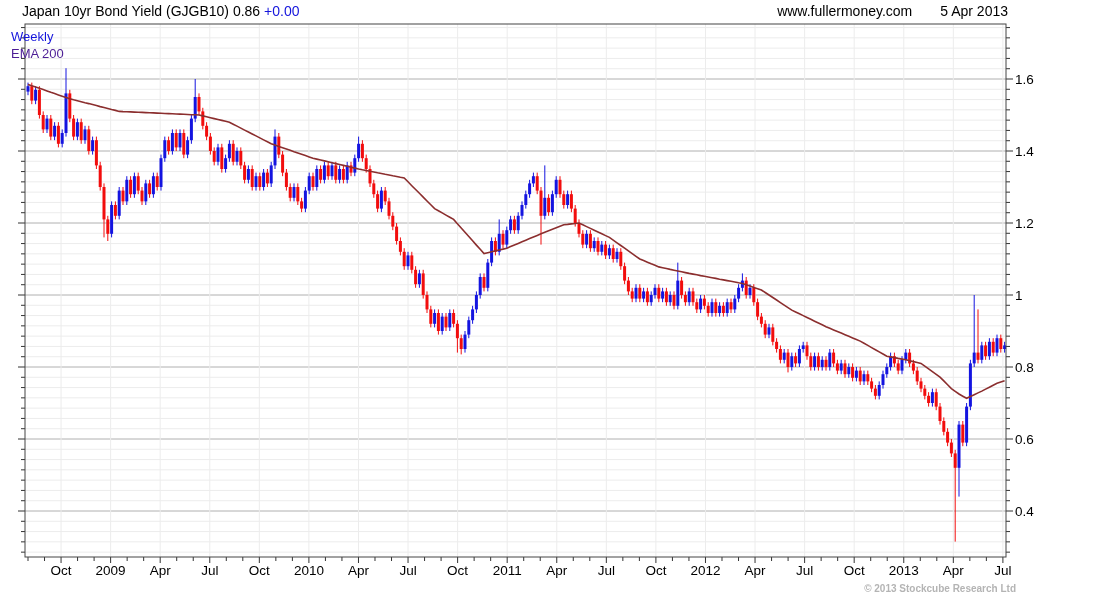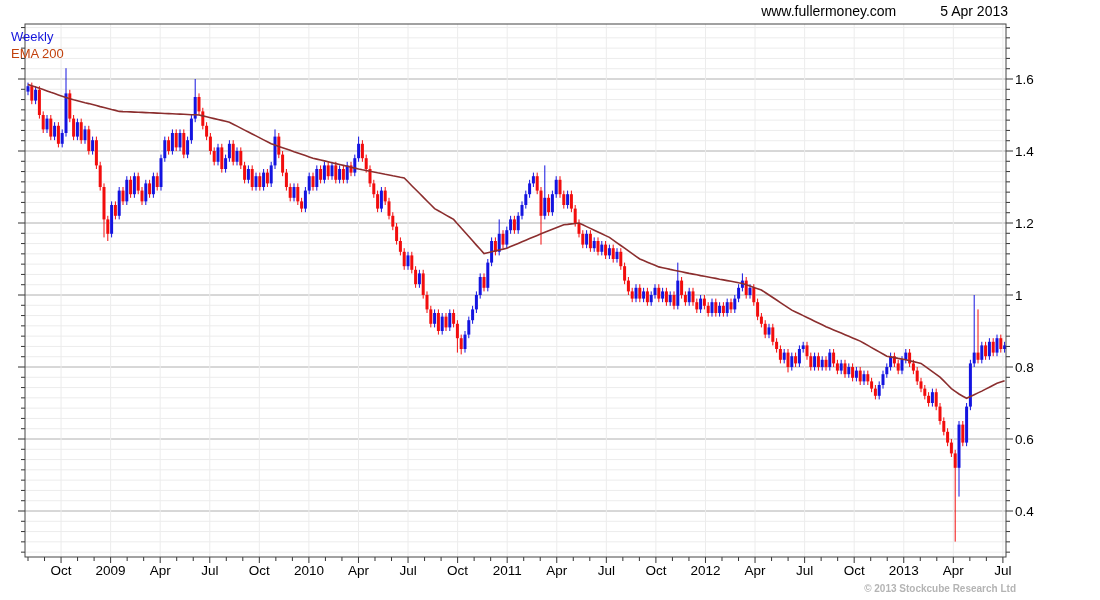--- a/index.html
+++ b/index.html
@@ -2,32 +2,36 @@
 <html><head>
 <meta charset="utf-8">
 <style>
   html,body{margin:0;padding:0;background:#ffffff;}
   #screen{
     position:relative;width:1100px;height:600px;background:#ffffff;overflow:hidden;
     font-family:"Liberation Sans", sans-serif;
   }
   .title-row{position:absolute;left:22px;top:3px;font-size:14px;color:#000;white-space:nowrap;}
   .title-change{color:#1414dc;}
-  .header-right{position:absolute;top:3px;right:92px;font-size:14px;color:#000;display:flex;gap:44px;white-space:nowrap;}
+  .header-right{position:absolute;top:3px;right:92px;font-size:14px;color:#000;display:flex;gap:28px;white-space:nowrap;}
   .legend{position:absolute;left:11px;top:28px;font-size:13px;line-height:17px;}
   .legend .tf{color:#1414dc;}
-  .legend .ema{color:#c2410c;}
+  .legend .ema{color:#4c1d95;}
   .copyright{position:absolute;right:84px;bottom:6px;font-size:10px;color:#b4b4b4;white-space:nowrap;font-weight:bold;}
   svg text{font-family:"Liberation Sans", sans-serif;}
 </style>
 </head>
 <body>
 
 <div id="screen">
 
+  <div class="title-row">
+    <span>Japan 10yr Bond Yield (GJGB10) 0.86</span>
+    <span class="title-change">+0.00</span>
+  </div>
 
   <div class="header-right">
     <span>www.fullermoney.com</span>
     <span>5 Apr 2013</span>
   </div>
 
   <div class="legend">
     <div class="tf">Weekly</div>
     <div class="ema">EMA 200</div>
   </div>

